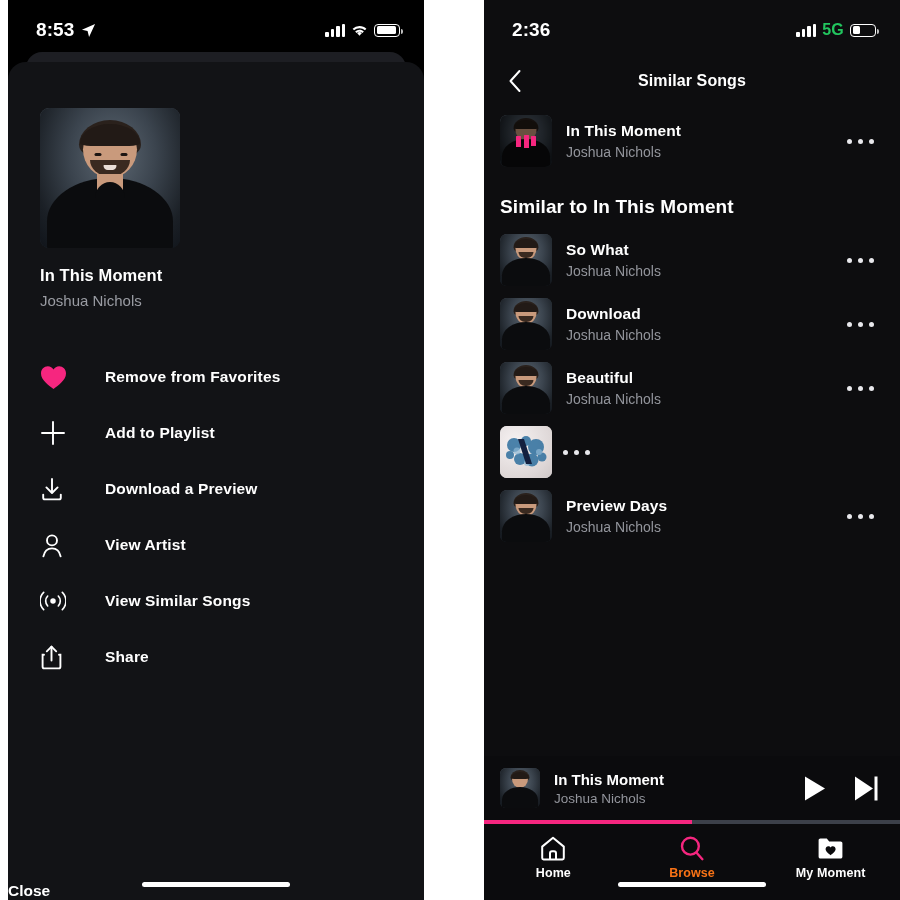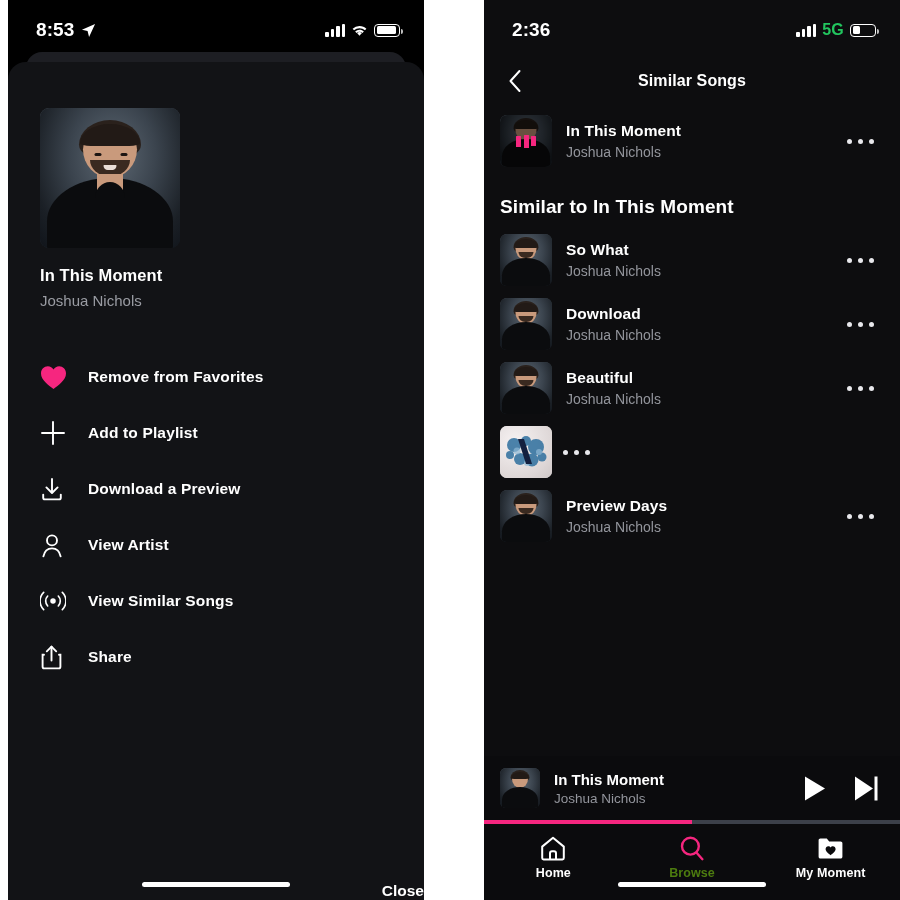--- a/index.html
+++ b/index.html
@@ -77,32 +77,32 @@
   .p-body {
     position: absolute; bottom: 0; left: 50%; transform: translateX(-50%);
     background: #0b0c0e; border-radius: 50% 50% 0 0 / 62% 62% 0 0;
   }
 
   .meta-title { margin-top: 18px; color: #ffffff; font-size: 16.5px; font-weight: 700; letter-spacing: .1px; }
   .meta-sub  { margin-top: 7px; color: #9a9ca3; font-size: 15px; font-weight: 400; }
 
   .menu { margin-top: 40px; }
   .menu-item {
-    display: flex; align-items: center; gap: 0;
+    display: flex; align-items: center; gap: 17px;
     height: 56px; cursor: pointer;
   }
   .menu-ic {
     width: 48px; flex: 0 0 48px; display: flex;
     align-items: center; justify-content: flex-start;
   }
   .menu-lbl { color: #ffffff; font-size: 15.5px; font-weight: 700; letter-spacing: .15px; }
 
   .close-btn {
     position: absolute; left: 0; right: 0; bottom: 46px;
-    text-align: right; color: #ffffff;
+    text-align: left; color: #ffffff;
     font-size: 15.5px; font-weight: 700; cursor: pointer;
   }
   .home-ind {
     position: absolute; bottom: 13px; left: 50%; transform: translateX(-50%);
     width: 148px; height: 5px; background: #ffffff; border-radius: 3px;
   }
 
   
   .navbar {
     position: absolute; top: 58px; left: 0; right: 0; height: 46px;
@@ -187,21 +187,21 @@
   .tabbar {
     position: absolute; left: 0; right: 0; bottom: 0; height: 76px;
     background: #0b0b0d; display: flex;
   }
   .tab {
     flex: 1 1 0; display: flex; flex-direction: column;
     align-items: center; justify-content: flex-start;
     padding-top: 12px; gap: 5px; cursor: pointer;
   }
   .tab-lbl { font-size: 12.5px; font-weight: 700; color: #ffffff; letter-spacing: .1px; }
-  .tab.active .tab-lbl { color: #4d7c0f; }
+  .tab.active .tab-lbl { color: #f97316; }
 </style>
 </head>
 <body>
 
 <div class="stage">
 
   <div class="phone phone-left">
 
     <div class="statusbar">
       <div class="status-time">

